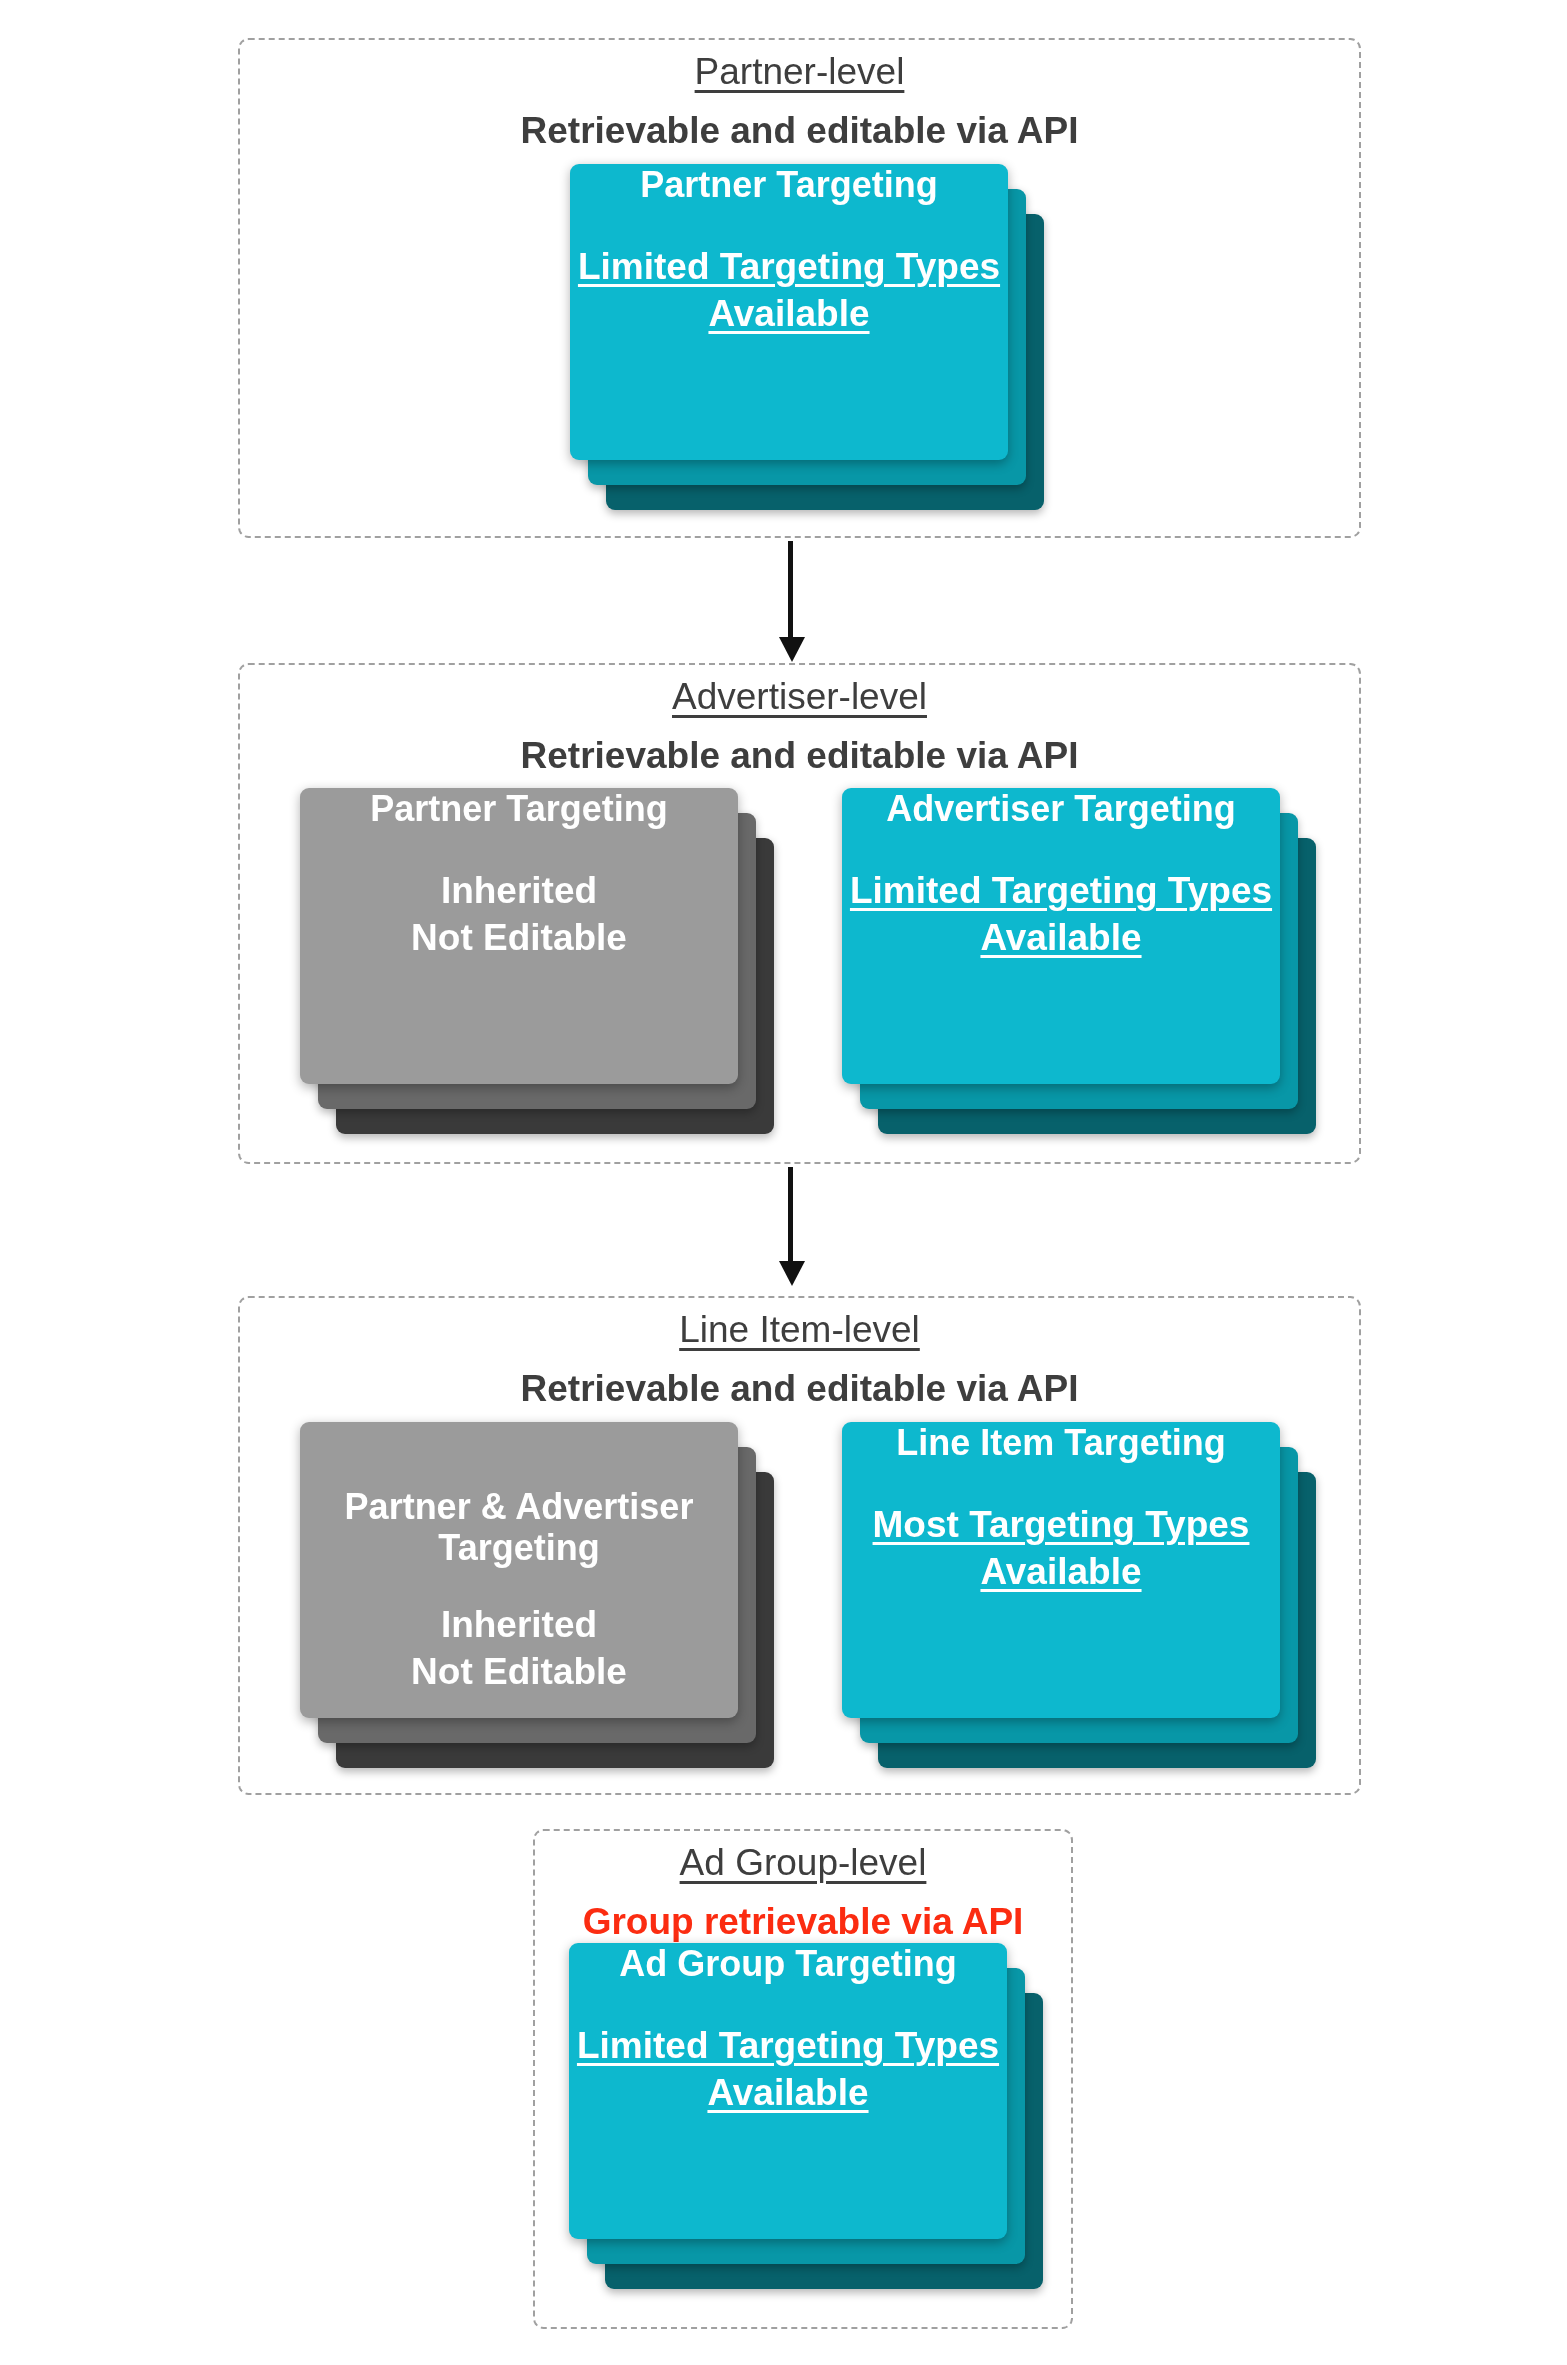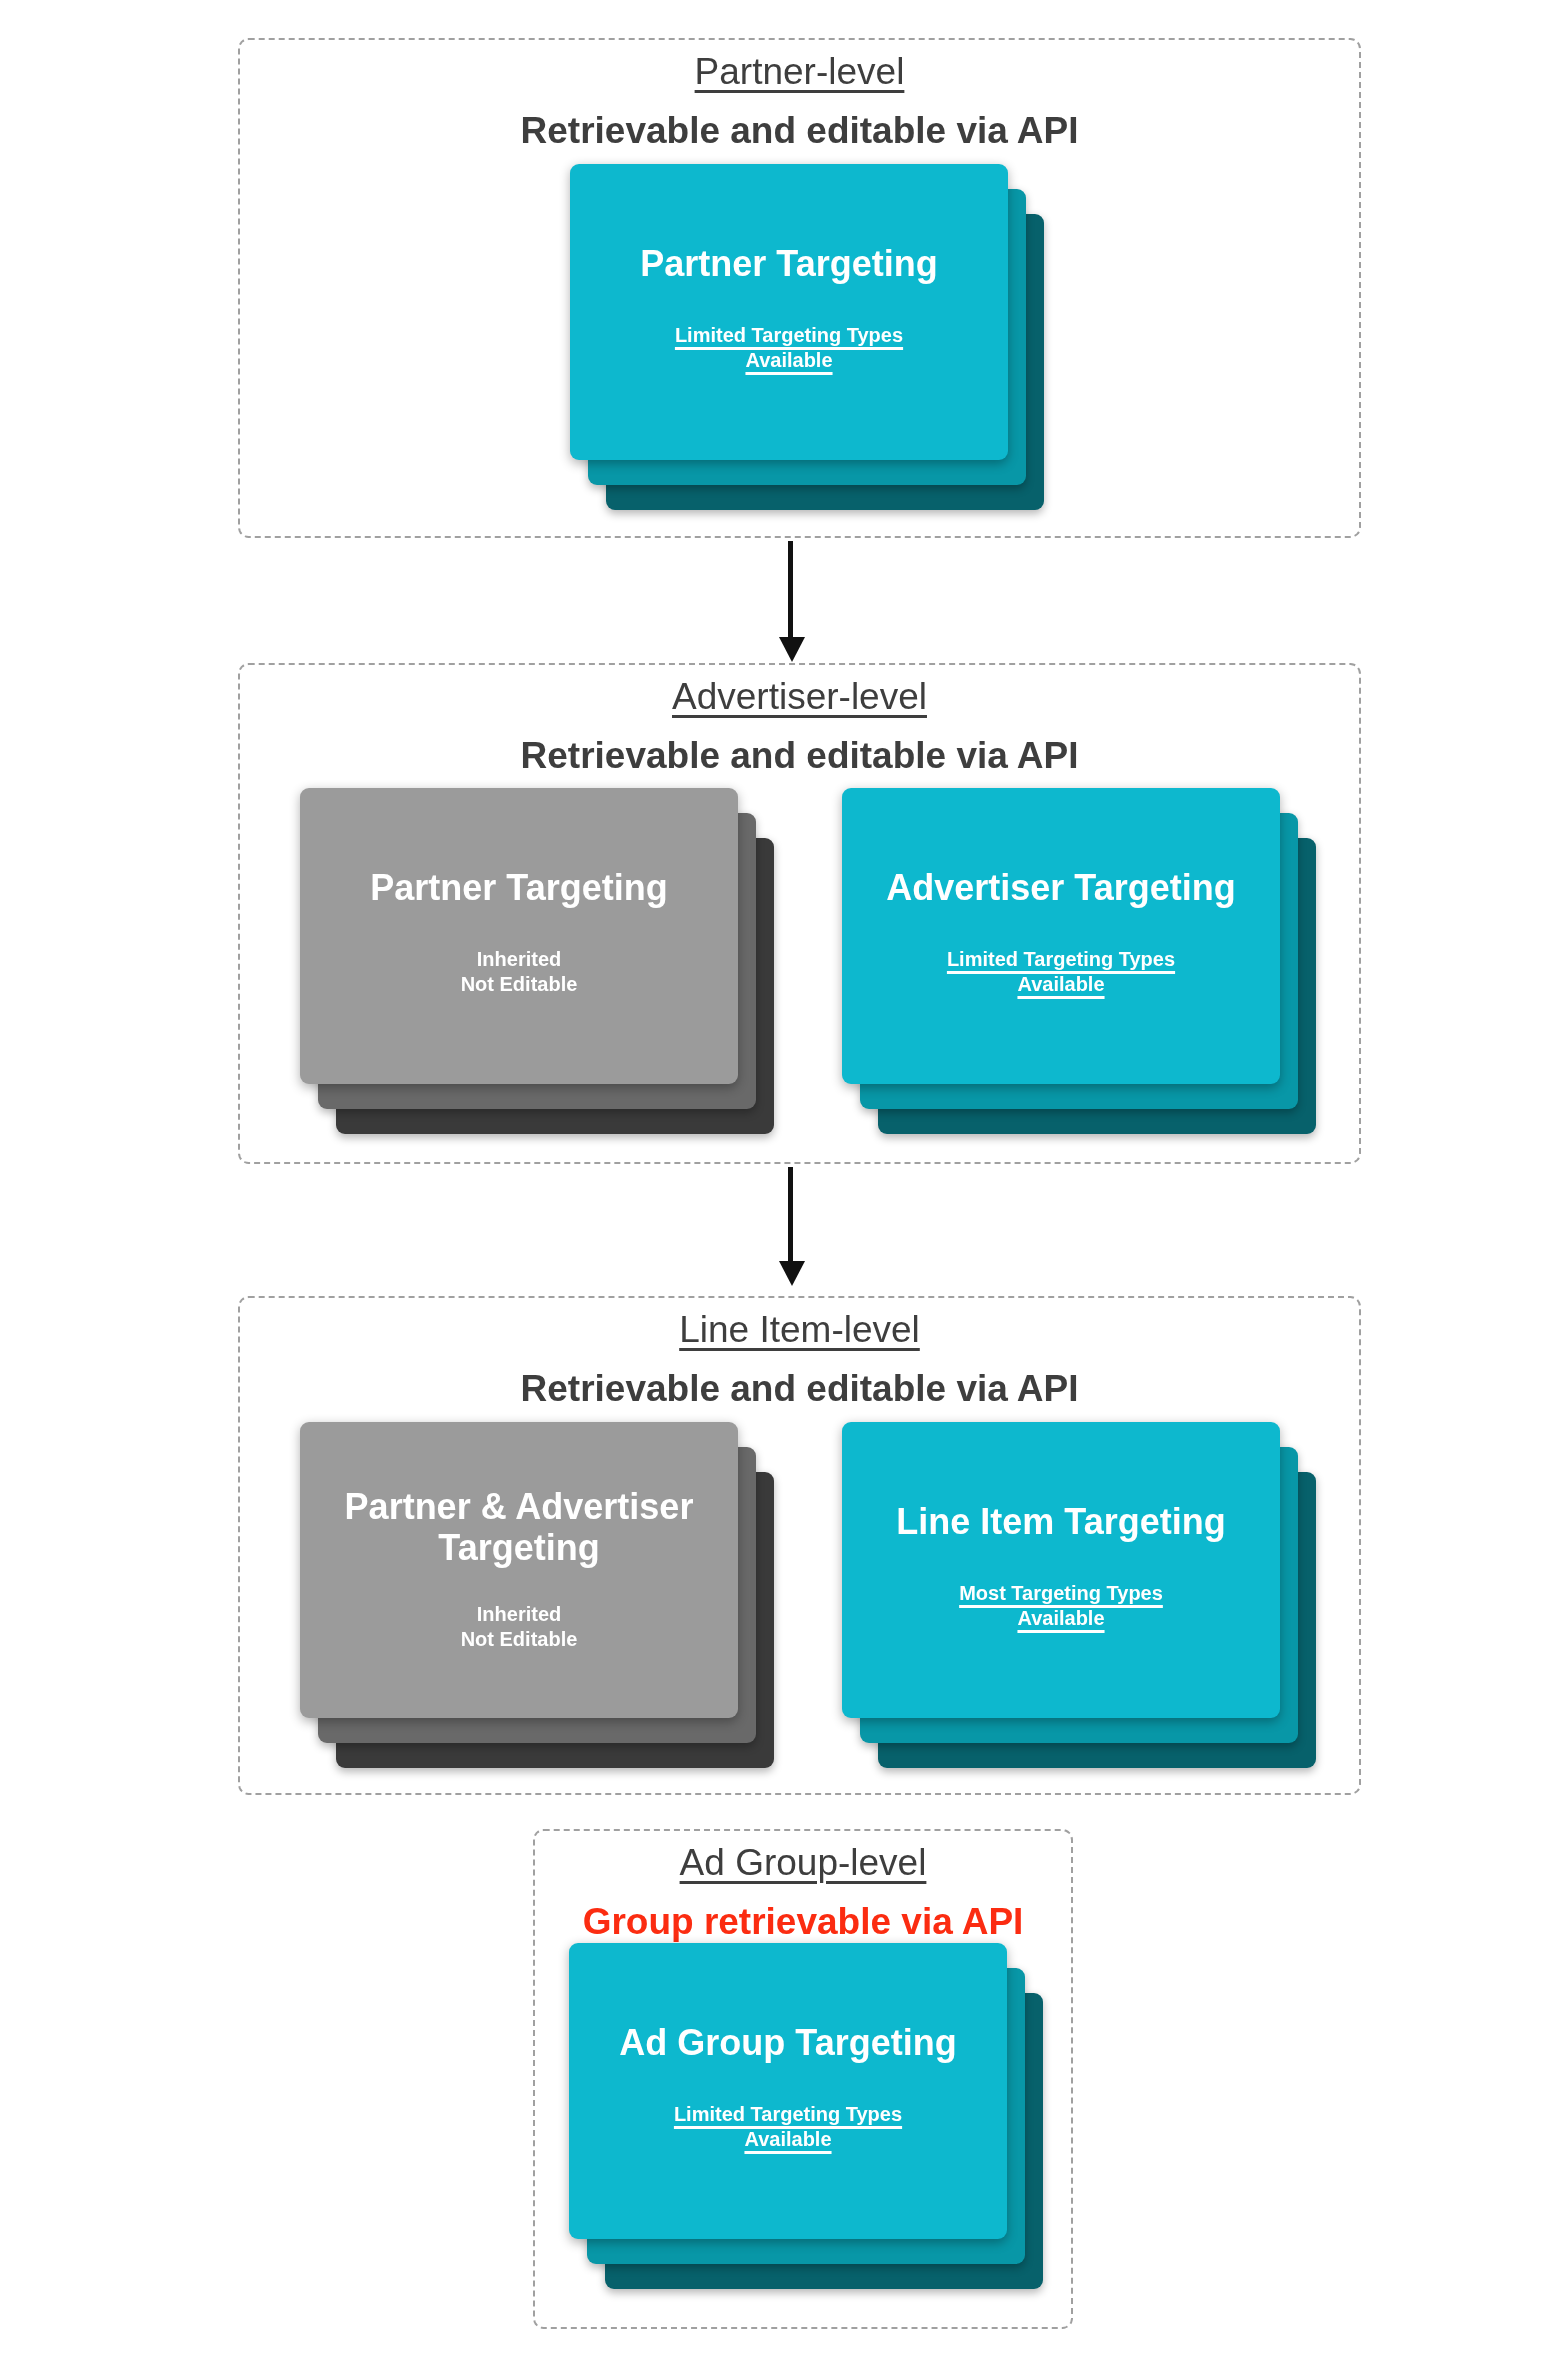--- a/index.html
+++ b/index.html
@@ -63,30 +63,29 @@
     box-sizing:border-box;
   }
   .cyan .card-front{background:#0db8ce;}
   .cyan .layer.mid{background:#0897a7;}
   .cyan .layer.back{background:#07616b;}
   .gray .card-front{background:#9b9b9b;}
   .gray .layer.mid{background:#696969;}
   .gray .layer.back{background:#3a3a3a;}
 
   .card-title{
-    padding-top:79px;
     font-size:36px;
     font-weight:700;
     line-height:1.14;
   }
   .card-front.two-line .card-title{padding-top:64px;}
   .card-title span{display:block;}
   .card-sub{
     margin-top:39px;
-    font-size:20px;
+    font-size:37px;
     font-weight:700;
     line-height:1.26;
   }
   .card-front.two-line .card-sub{margin-top:34px;}
   .card-sub span{display:block;}
   .card-sub.underlined span{
     text-decoration:underline;
     text-underline-offset:5.4px;
     text-decoration-thickness:2.7px;
   }

